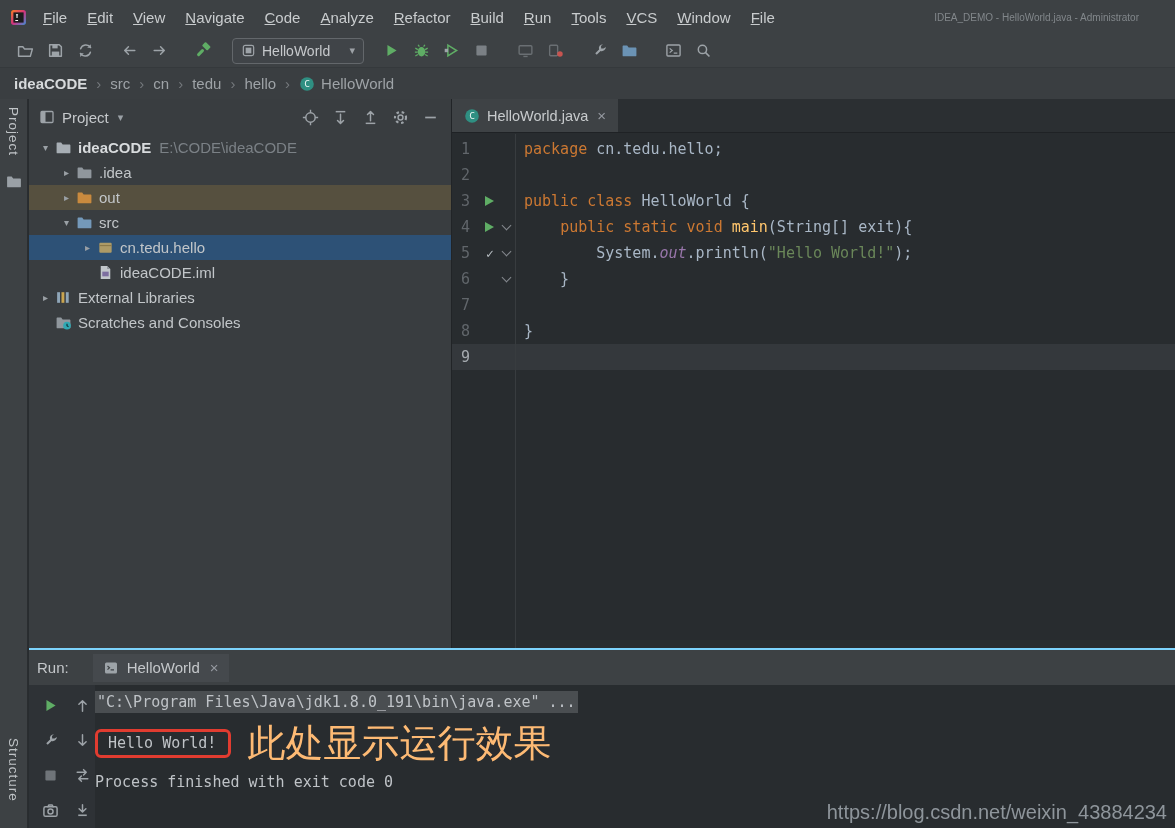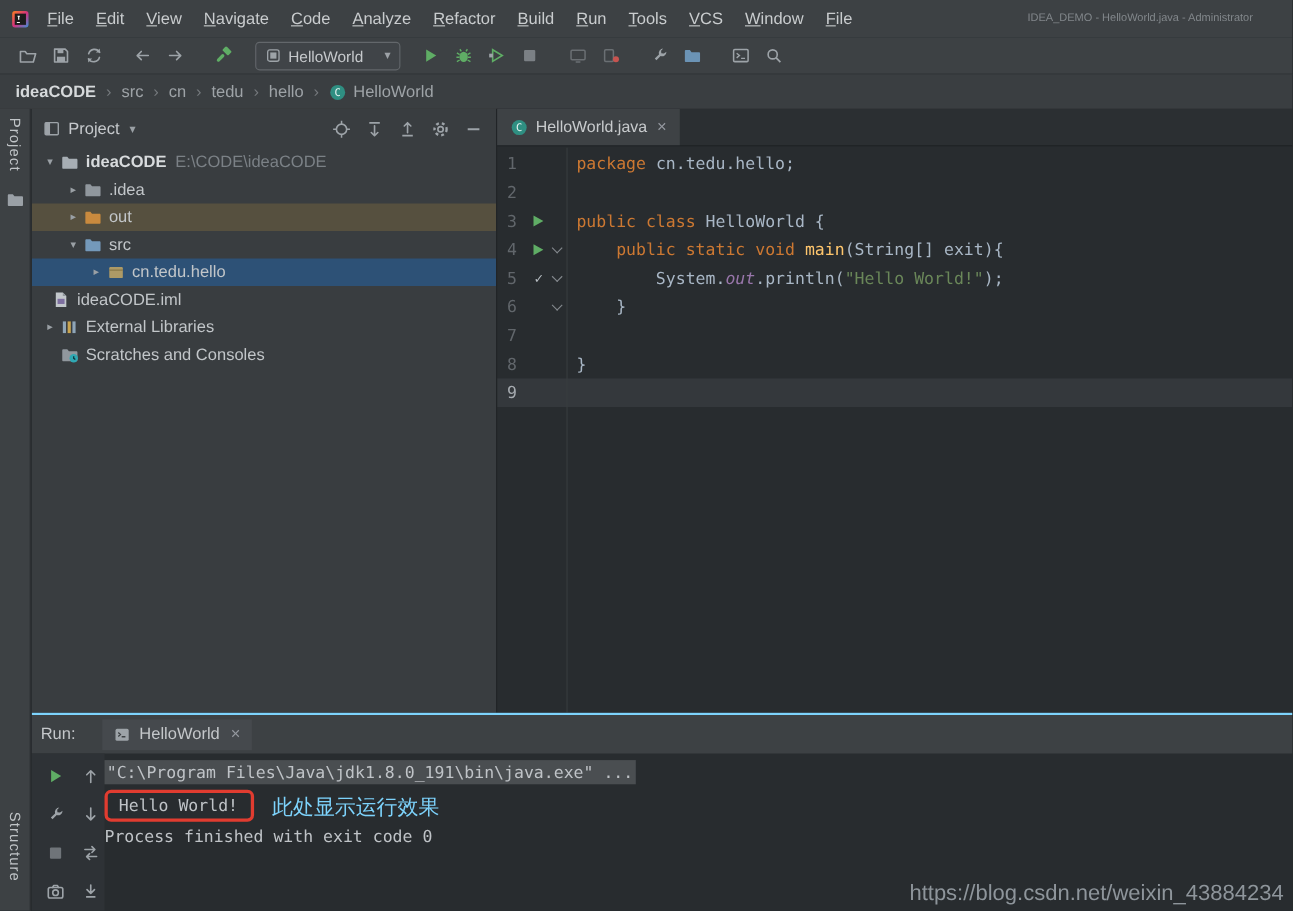--- a/index.html
+++ b/index.html
@@ -66,23 +66,23 @@
 .run-panel{position:absolute;left:29px;right:0;bottom:0;height:180px;background:#282c2f;border-top:2px solid #7dd3fc}
 .run-header{height:35px;background:#3d4144;display:flex;align-items:center;padding-left:8px;font-size:15px;color:#c4c7ca}
 .run-tab{display:flex;align-items:center;gap:8px;background:#45494d;height:28px;padding:0 10px;margin-left:24px}
 .run-body{position:absolute;top:35px;left:0;right:0;bottom:0;display:flex}
 .run-toolbar{width:66px;background:#2e3236;display:flex;gap:6px;padding:10px 0 0 8px;flex:none}
 .rt-col{display:flex;flex-direction:column;gap:15px;width:26px;align-items:center}
 .rt-col .tbtn{width:24px;height:20px}
 .console{flex:1;font-family:"DejaVu Sans Mono","Liberation Mono",monospace;font-size:15px;color:#bfc3c7;padding:4px 0 0 0;position:relative}
 .cline{height:26px;line-height:26px;white-space:pre}
 .cline1 span{background:#4a4e51;padding:2px 2px}
-.hello-row{display:flex;align-items:flex-end;margin-top:3px}
+.hello-row{display:flex;align-items:center;margin-top:3px}
 .red-box{border:3px solid #e13c30;border-radius:6px;padding:2px 12px 3px 10px}
-.cn-note{color:#7dd3fc;font-size:19px;margin-left:16px;font-family:"DejaVu Sans","Liberation Sans",sans-serif;white-space:nowrap}
+.cn-note{color:#fdba74;font-size:38px;margin-left:16px;font-family:"DejaVu Sans","Liberation Sans",sans-serif;white-space:nowrap}
 .process-line{margin-top:0}
 .watermark{position:absolute;right:8px;bottom:4px;color:#8e959b;font-size:20px}
 </style>
 </head>
 <body>
 
 <div class="menubar">
   <span class="ic logo">
       <svg width="17" height="17" viewBox="0 0 16 16" xmlns="http://www.w3.org/2000/svg">
         <defs>
@@ -356,21 +356,21 @@
       <div class="tree-row selected" style="padding-left: 50px;">
         <span class="tree-arrow">▸</span>
         <span class="tree-icon ic">
           <svg width="17" height="17" viewBox="0 0 16 16" xmlns="http://www.w3.org/2000/svg">
             <rect x="2.2" y="3.5" width="11.6" height="9.5" rx="1" fill="#ad9a66"></rect>
             <path d="M2.2 6.2h11.6" stroke="#8a7848" stroke-width="1"></path>
           </svg>
         </span>
         <span class="tree-label">cn.tedu.hello</span>
       </div>
-      <div class="tree-row" style=" align-items: center;">
+      <div class="tree-row" style="padding-left: 50px; align-items: center;">
         <span class="tree-arrow"></span>
         <span class="tree-icon ic">
           <svg width="17" height="17" viewBox="0 0 16 16" xmlns="http://www.w3.org/2000/svg">
             <path d="M3.5 1.8h6l3 3v9.4h-9z" fill="#c2c7cb"></path>
             <path d="M9.5 1.8v3h3z" fill="#8f969c"></path>
             <rect x="5" y="7.2" width="6" height="4.4" fill="#7d6fa0"></rect>
           </svg>
         </span>
         <span class="tree-label">ideaCODE.iml</span>
       </div>

